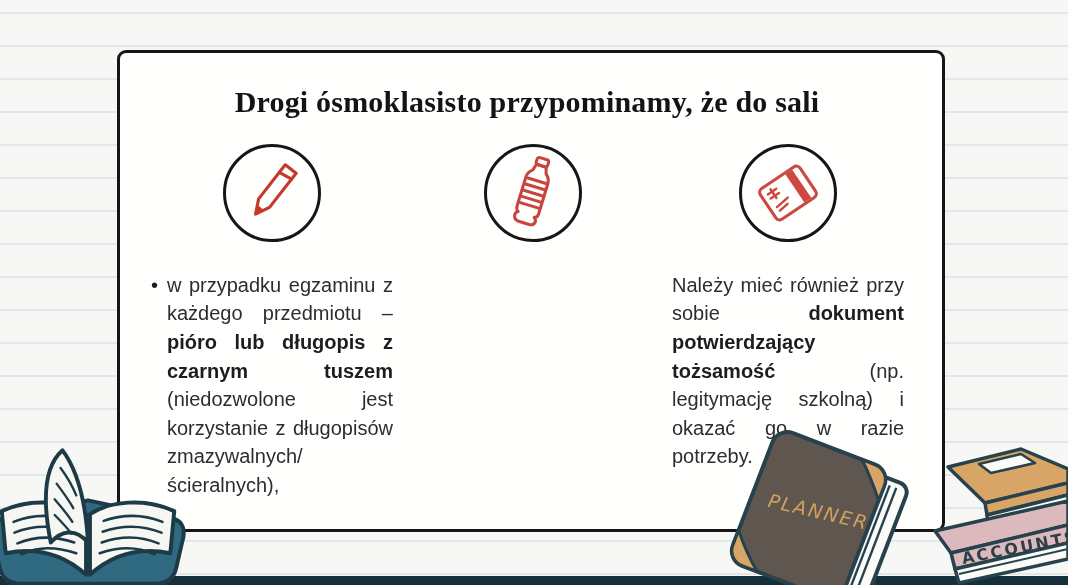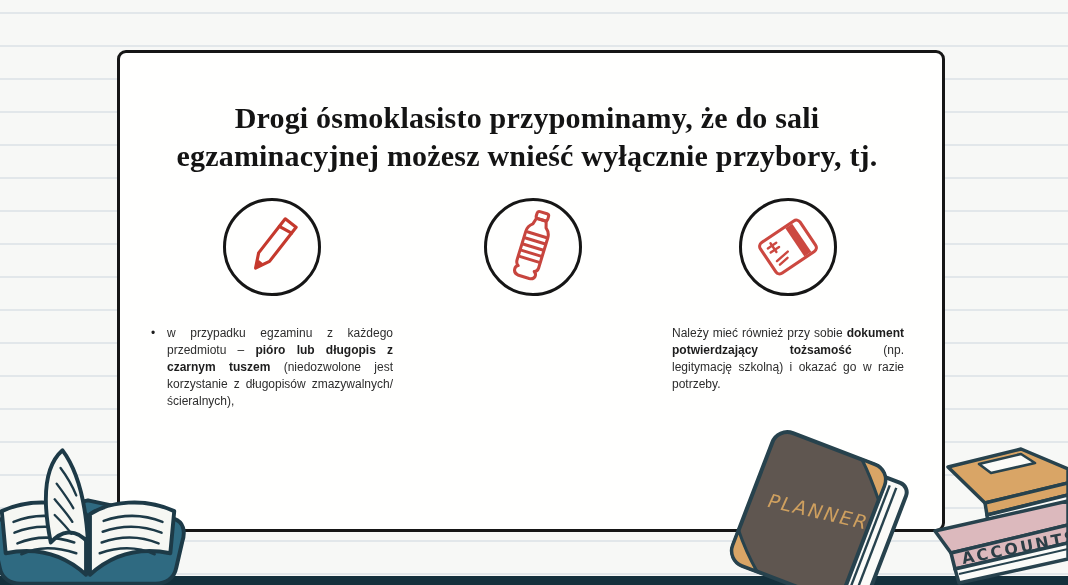--- a/index.html
+++ b/index.html
@@ -13,42 +13,42 @@
       transparent 14px, transparent 33px);
     font-family:"Liberation Sans", sans-serif;
   }
   .bottom-strip {
     position:absolute; left:0; right:0; bottom:0; height:9px;
     background:#14303c; z-index:1;
   }
   .card {
     position:absolute; left:117px; top:50px; width:828px; height:482px;
     background:#fffffe; border:3px solid #161616; border-radius:9px;
-    z-index:2; padding:16px 38px 0 30px;
+    z-index:2; padding:0 38px 0 30px;
   }
   .title {
     margin-top:30px; text-align:center;
     font-family:"Liberation Serif", serif; font-weight:700;
     font-size:30px; line-height:1.26; color:#141414; letter-spacing:0.2px;
   }
   .icon-row, .text-row {
     display:flex; justify-content:space-between; align-items:flex-start;
   }
   .icon-row { margin-top:23px; }
   .icon-cell { display:flex; justify-content:center; }
   .icon-cell, .text-col { width:243px; }
   .icon-cell.c2, .text-col.c2 { width:245px; }
   .icon-cell.c3, .text-col.c3 { width:232px; }
   .circle {
     width:98px; height:98px; border:3px solid #161616; border-radius:50%;
     display:flex; align-items:center; justify-content:center; background:#fffffe;
   }
   .text-row { margin-top:29px; }
   .text-col {
-    font-size:12px; line-height:1.43; color:#2d2d2d; text-align:justify;
+    font-size:20px; line-height:1.43; color:#2d2d2d; text-align:justify;
   }
   .text-col b { color:#1d1d1d; }
   ul.bullets { list-style:none; }
   ul.bullets li { position:relative; padding-left:17px; margin-bottom:2px; }
   ul.bullets li::before {
     content:"\2022"; position:absolute; left:1px; top:0; color:#1d1d1d;
   }
   .decor { position:absolute; z-index:3; }
   #open-book { left:-10px; top:446px; }
   #book-stack { left:723px; top:423px; }
@@ -57,21 +57,20 @@
 <body>
 
 <div class="stage">
 
   <div class="bottom-strip"></div>
 
   <div class="card">
 
     <div class="title">
       <div>Drogi ósmoklasisto przypominamy, że do sali</div>
-      <div>egzaminacyjnej możesz wnieść wyłącznie przybory, tj.</div>
     </div>
 
     <div class="icon-row">
       <div class="icon-cell c1">
         <div class="circle">
           <svg width="92" height="92" viewBox="0 0 100 100">
             <g transform="rotate(38 50 50)" stroke="#c5392d" stroke-width="3.4" fill="none" stroke-linejoin="round" stroke-linecap="round">
               <path d="M42.5 17 L57.5 17 L57.5 64 L50 79 L42.5 64 Z"></path>
               <line x1="42.5" y1="27.5" x2="57.5" y2="25"></line>
               <path d="M47 70 L50 79 L53 70 Z" fill="#c5392d" stroke="none"></path>

